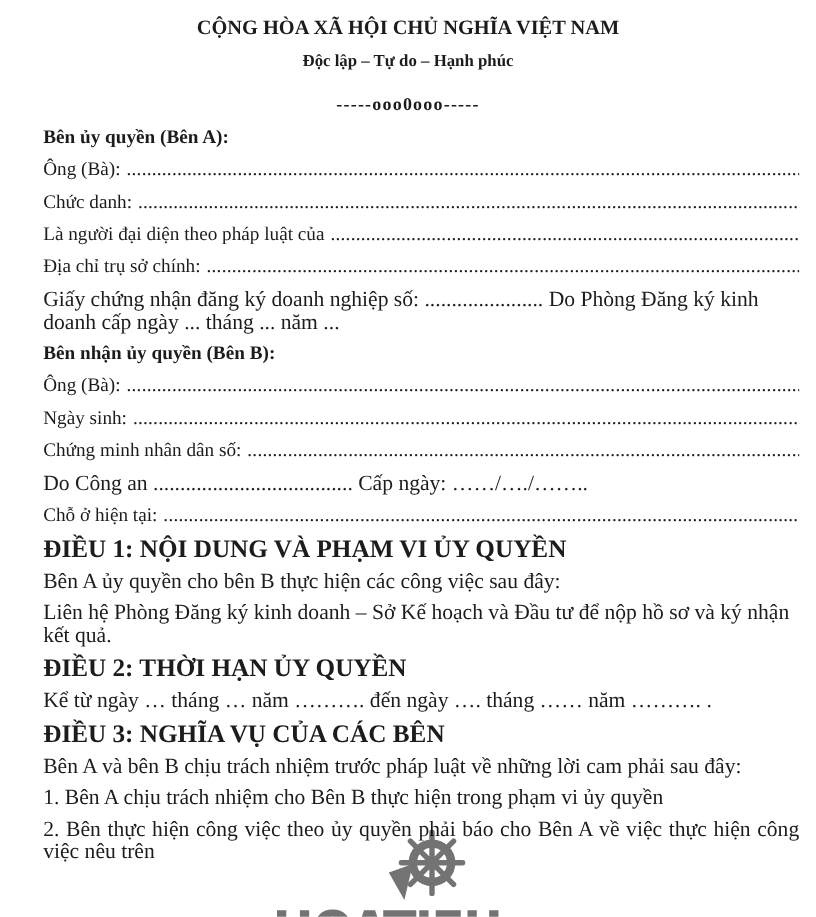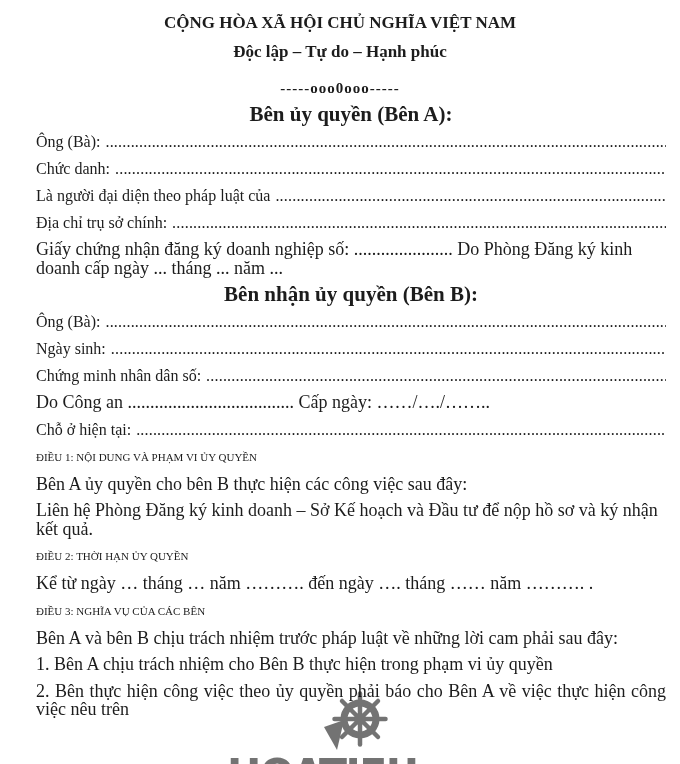--- a/index.html
+++ b/index.html
@@ -20,34 +20,33 @@
     width: 680px;
     height: 752px;
     padding: 13px 14px 0 36px;
     background: #ffffff;
   }
   .center {
     text-align: center;
     font-weight: bold;
   }
   .hdr-line1 { font-size: 17px;   line-height: 20px; margin: 0 22px 9px 0; }
-  .hdr-line2 { font-size: 17px; line-height: 19px; margin: 0 22px 8px 0; }
+  .hdr-line2 { font-size: 14px; line-height: 19px; margin: 0 22px 8px 0; }
   .hdr-sep   { font-size: 15px;   line-height: 18px; margin: 18px 22px 8px 0; letter-spacing: 1px; }
   .doc-title { font-size: 21px;   line-height: 25px; margin: 0 22px 11px 0; }
 
   .sec-heading {
     font-weight: bold;
-    font-size: 21px;
+    font-size: 16px;
     line-height: 19px;
     margin: 0 0 8px 0;
-    text-align: center;
   }
   .article-heading {
-    font-weight: normal;
-    font-size: 11px;
+    font-weight: bold;
+    font-size: 21px;
     line-height: 20px;
     margin: 1px 0 8px 0;
   }
   .field {
     display: flex;
     align-items: baseline;
     font-size: 16px;
     line-height: 19px;
     margin: 0 0 8px 0;
   }

